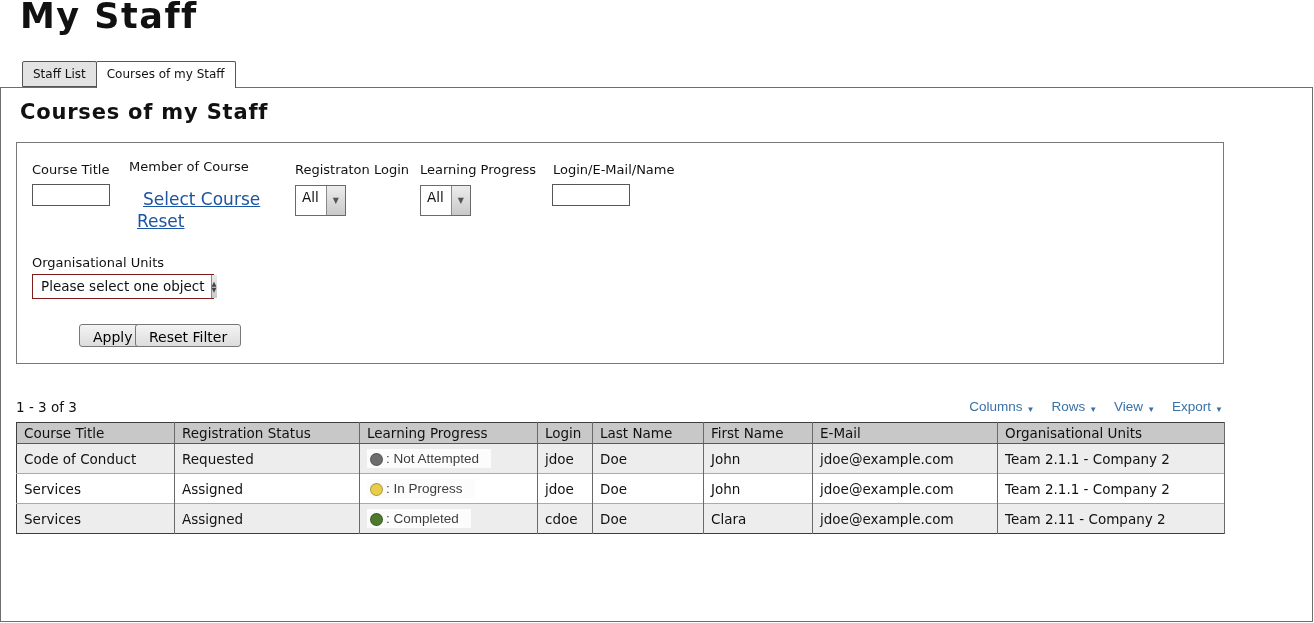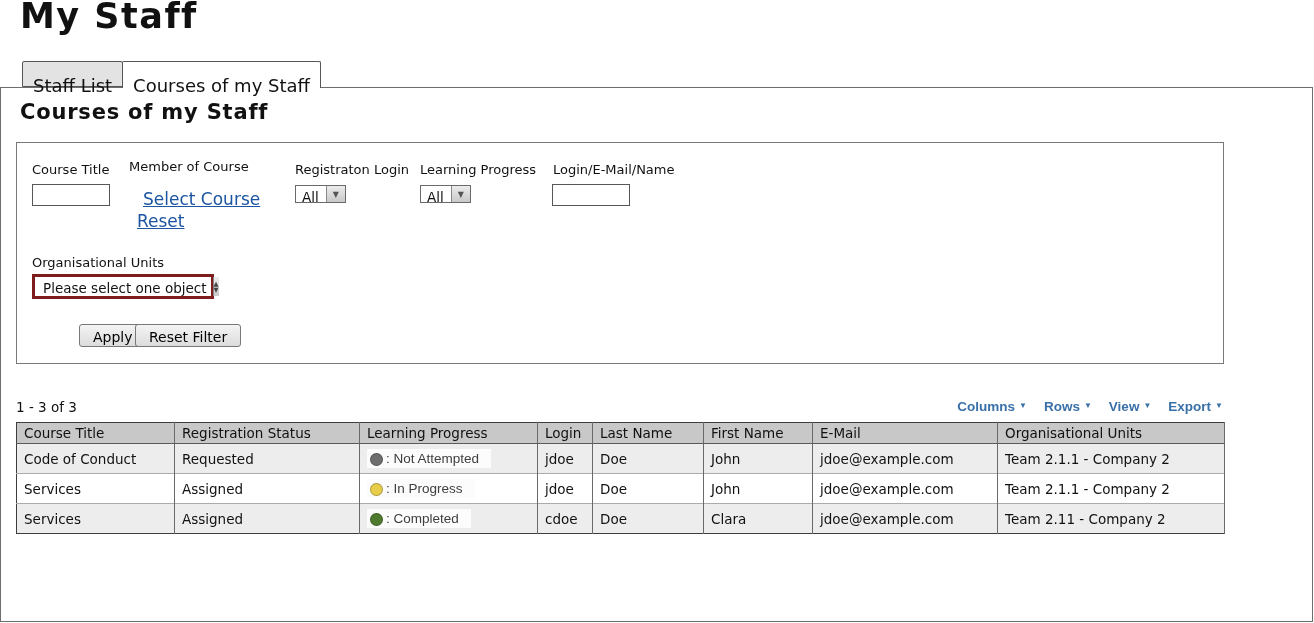--- a/index.html
+++ b/index.html
@@ -11,21 +11,21 @@
     overflow:hidden;
   }
   .page-title {
     position:absolute; left:20px; top:-4px;
     font-size:35px; font-weight:bold; letter-spacing:1.5px; margin:0;
   }
   
   .tabs { position:absolute; left:22px; top:61px; display:flex; z-index:3; }
   .tab {
     border:1px solid #565656; background:#e3e3e3;
-    font-size:18px; padding:13px 10px 4px; height:26px;
+    font-size:12px; padding:5px 10px 4px; height:26px;
     border-radius:2px 2px 0 0; margin-right:-1px; white-space:nowrap;
   }
   .tab.active { background:#fff; height:27px; border-bottom:none; z-index:4; }
   
   .panel {
     position:absolute; left:0; top:87px; width:1313px; height:535px;
     border:1px solid #6e6e6e; background:#fff; z-index:1;
   }
   .panel-heading {
     position:absolute; left:19px; top:12px;
@@ -40,33 +40,33 @@
   .wf-input {
     position:absolute; width:78px; height:22px;
     border:1px solid #565656; background:#fff; font-size:13px; padding:2px 4px;
     font-family:"DejaVu Sans", sans-serif;
   }
   .wf-link {
     position:absolute; color:#1b55a2; text-decoration:underline;
     font-size:17px; cursor:pointer; white-space:nowrap;
   }
   .dropdown {
-    position:absolute; display:flex; height:18px;
+    position:absolute; display:flex; height:31px;
     border:1px solid #6a6a6a; background:#fff;
   }
   .dropdown .val { padding:3px 7px 0 6px; font-size:13.5px; }
   .dropdown .btn {
     width:19px; border-left:1px solid #8a8a8a;
     background:linear-gradient(#ececec,#c9c9c9);
     display:flex; align-items:center; justify-content:center;
     font-size:8px; color:#555;
   }
   .ou-select {
     position:absolute; display:flex; height:25px; width:182px;
-    border:3px solid #7f1d1d; background:#fff;
+    border:1px solid #7f1d1d; background:#fff;
   }
   .ou-select .val { flex:1; padding:3px 6px 0 8px; font-size:13.5px; white-space:nowrap; }
   .ou-select .spin {
     width:18px; border-left:1px solid #8a8a8a;
     background:linear-gradient(#ececec,#c9c9c9);
     display:flex; flex-direction:column; align-items:center; justify-content:center;
     font-size:6.5px; line-height:6px; color:#444;
   }
   .wf-btn {
     position:absolute; height:23px; padding:2px 13px 0;
@@ -74,21 +74,21 @@
     background:linear-gradient(#f4f4f4,#dcdcdc);
     font-size:14px; font-family:"DejaVu Sans", sans-serif; cursor:pointer;
     white-space:nowrap;
   }
   
   .count-text { position:absolute; left:15px; top:311px; font-size:13.5px; }
   .toolbar {
     position:absolute; right:89px; top:311px; display:flex; gap:17px;
     font-family:"Liberation Sans", sans-serif; font-size:13.5px; color:#3a70a8;
   }
-  .tb-item { display:flex; align-items:flex-start; gap:4px; cursor:pointer;font-weight:bold; }
+  .tb-item { display:flex; align-items:flex-end; gap:4px; cursor:pointer; }
   .tb-arrow { font-size:8px; padding-top:2px; }
   
   .grid-wrap { position:absolute; left:15px; top:334px; }
   table.grid {
     border-collapse:collapse; table-layout:fixed; width:1208px;
     border:1px solid #3d3d3d; font-size:13.5px;
   }
   table.grid th {
     background:#c8c8c8; font-weight:normal; text-align:left;
     padding:2px 7px; height:19px; border-right:1px solid #6a6a6a;

